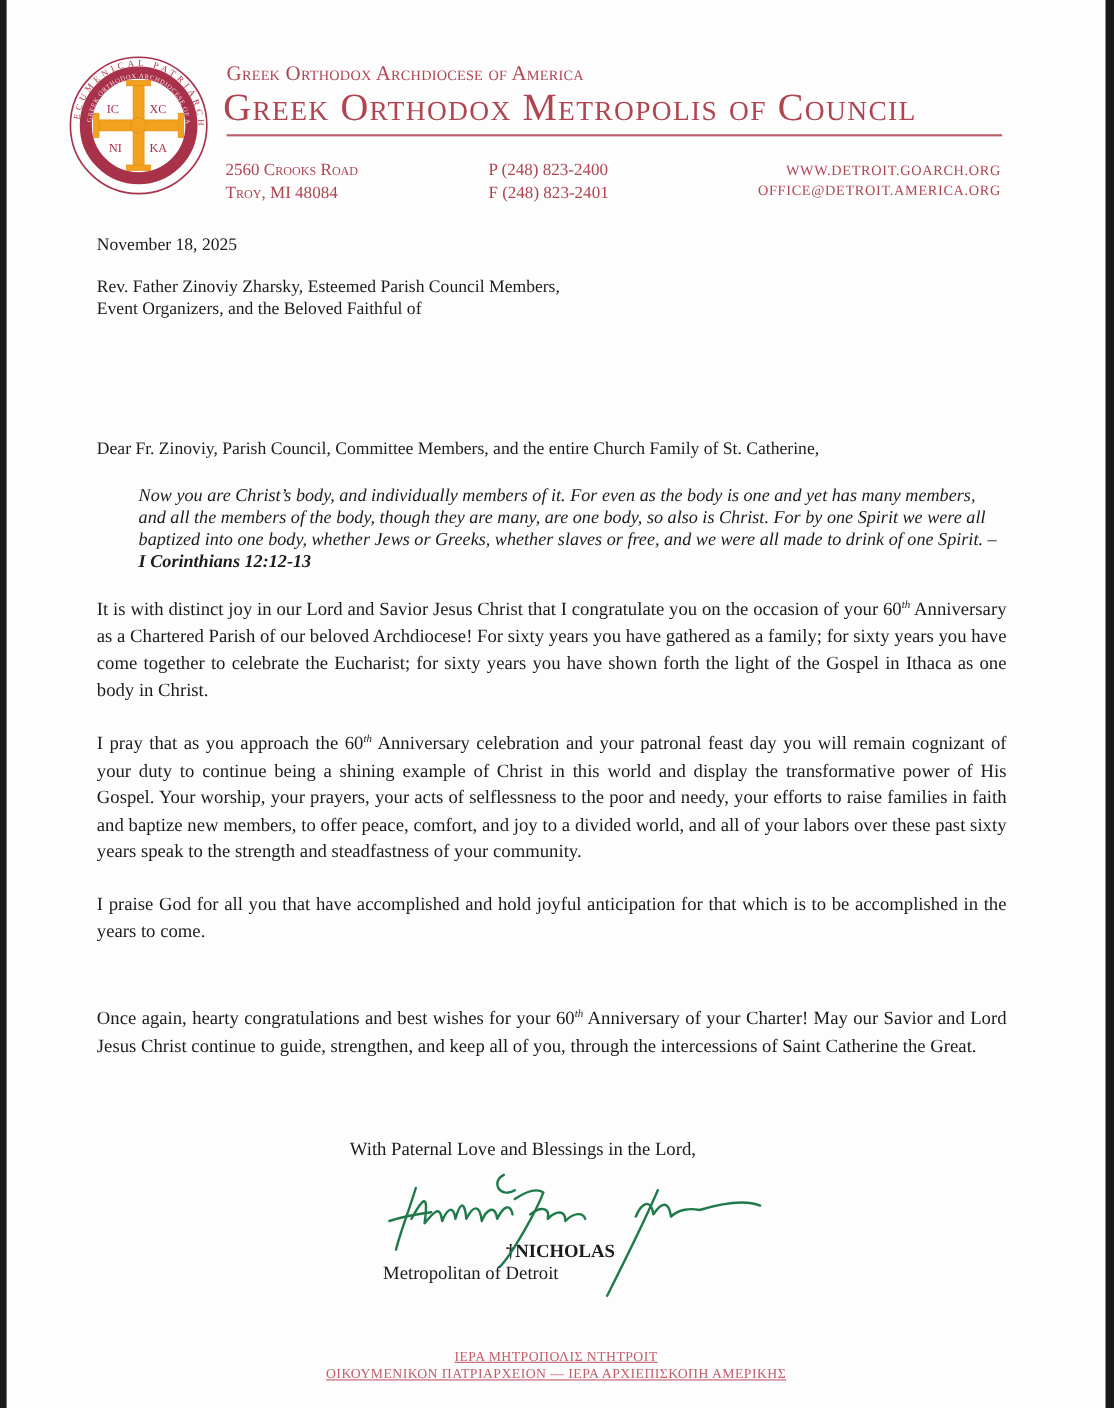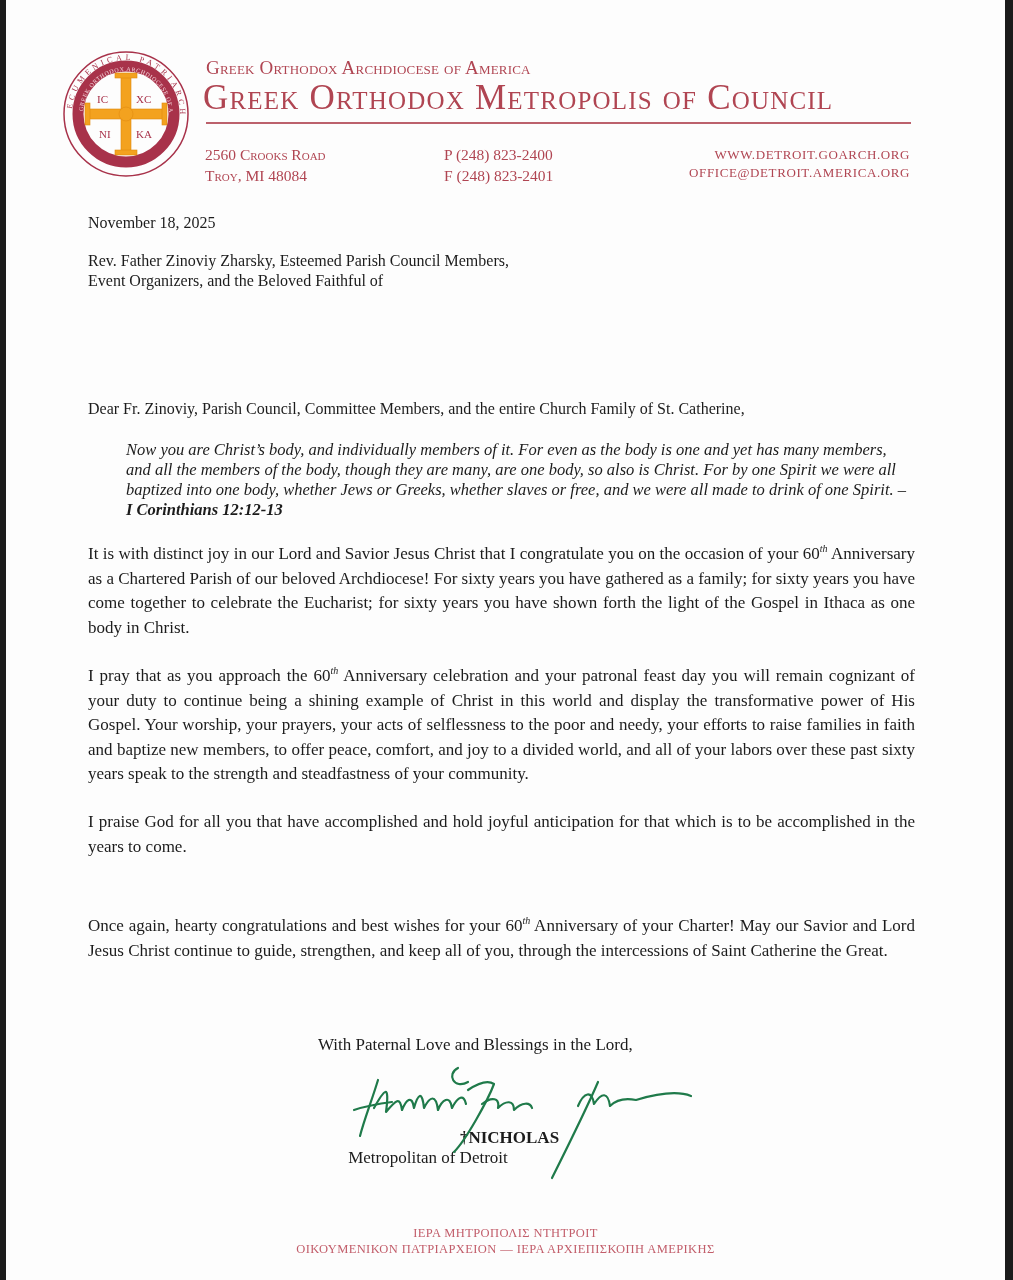--- a/index.html
+++ b/index.html
@@ -30,21 +30,21 @@
     .p1 { top: 542px; }
     .p2 { top: 664px; }
     .p3 { top: 810px; }
     .p4 { top: 914px; }
     sup { font-size: 10px; line-height: 0; font-style: italic; }
     .closing { position: absolute; left: 312px; top: 1035px; font-size: 17px; }
     .sig-svg { position: absolute; left: 340px; top: 1060px; width: 360px; height: 120px; }
     .signer { position: absolute; left: 0; width: 844px; text-align: center; font-size: 17px; line-height: 20px; }
     .signer-name { top: 1128px; font-weight: bold; left: 0; width: 999px; padding-left: 4px; }
     .signer-title { top: 1148px; }
-    .footer { position: absolute; left: 0; width: 999px; text-align: center; color: #c25d6a; font-size: 12.5px; letter-spacing: 0.4px; }
+    .footer { position: absolute; left: 0; width: 999px; text-align: center; color: #c25d6a; font-size: 12.5px; letter-spacing: 0.4px; text-decoration: underline; }
     .f1 { top: 1226px; }
     .f2 { top: 1242px; }
   </style>
 </head>
 <body>
 
 <div class="page">
 
   <svg class="seal" viewBox="0 0 140 132">
     <defs>

